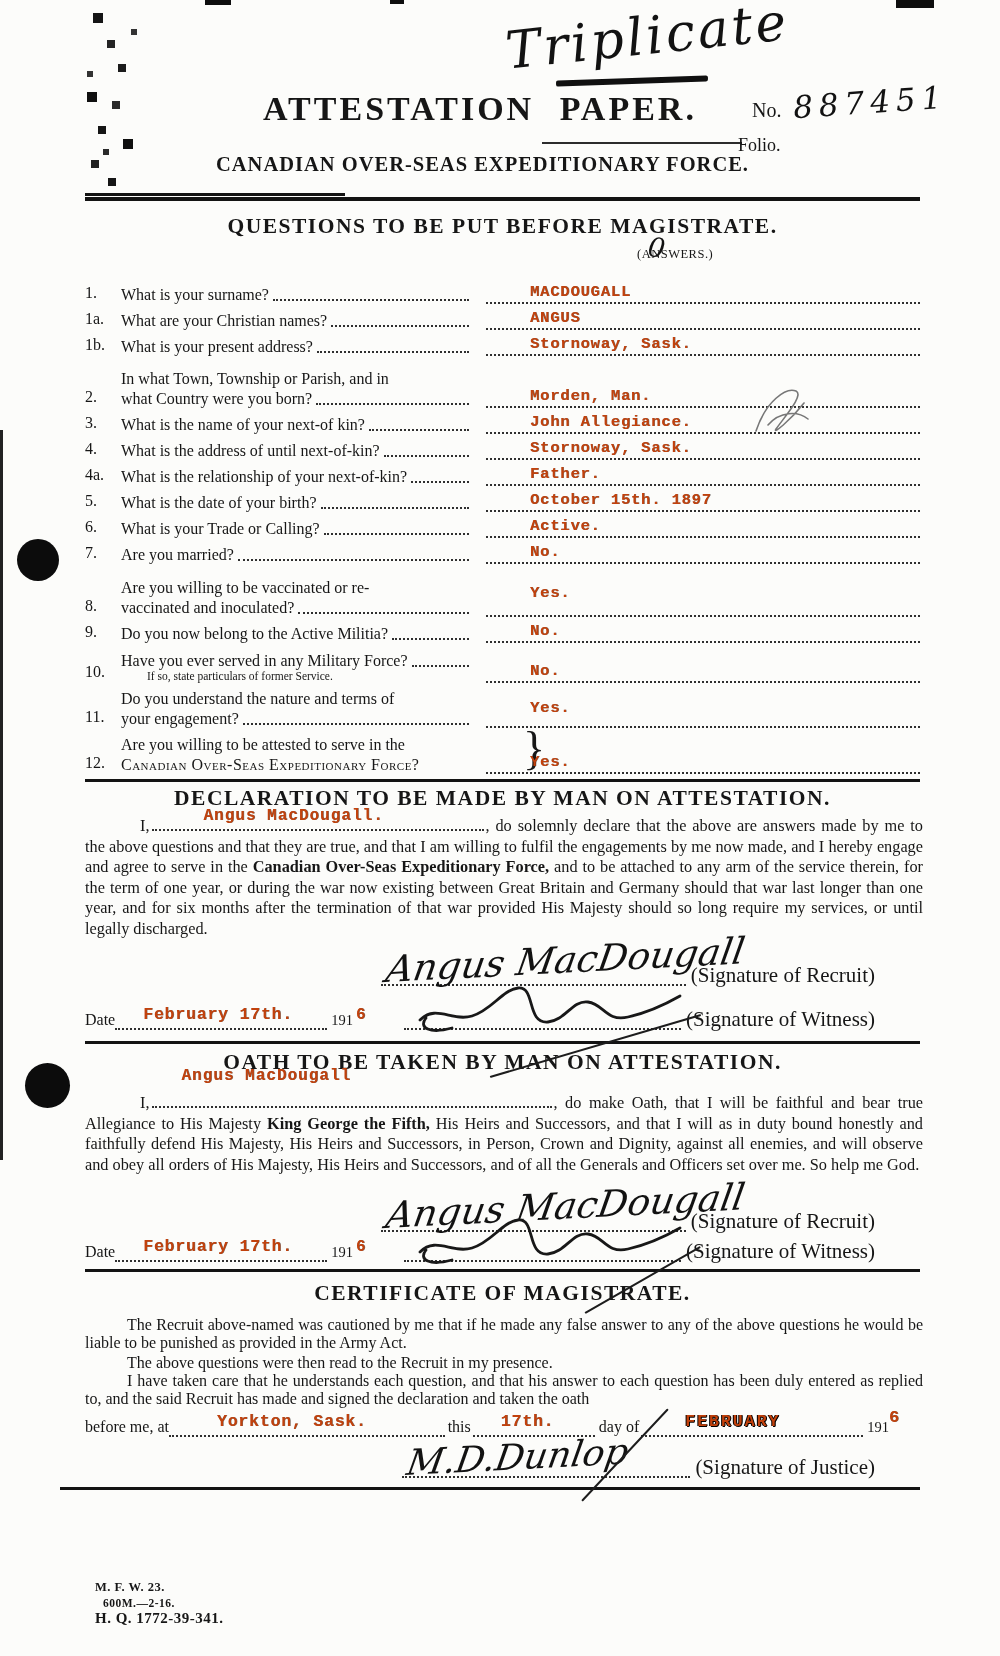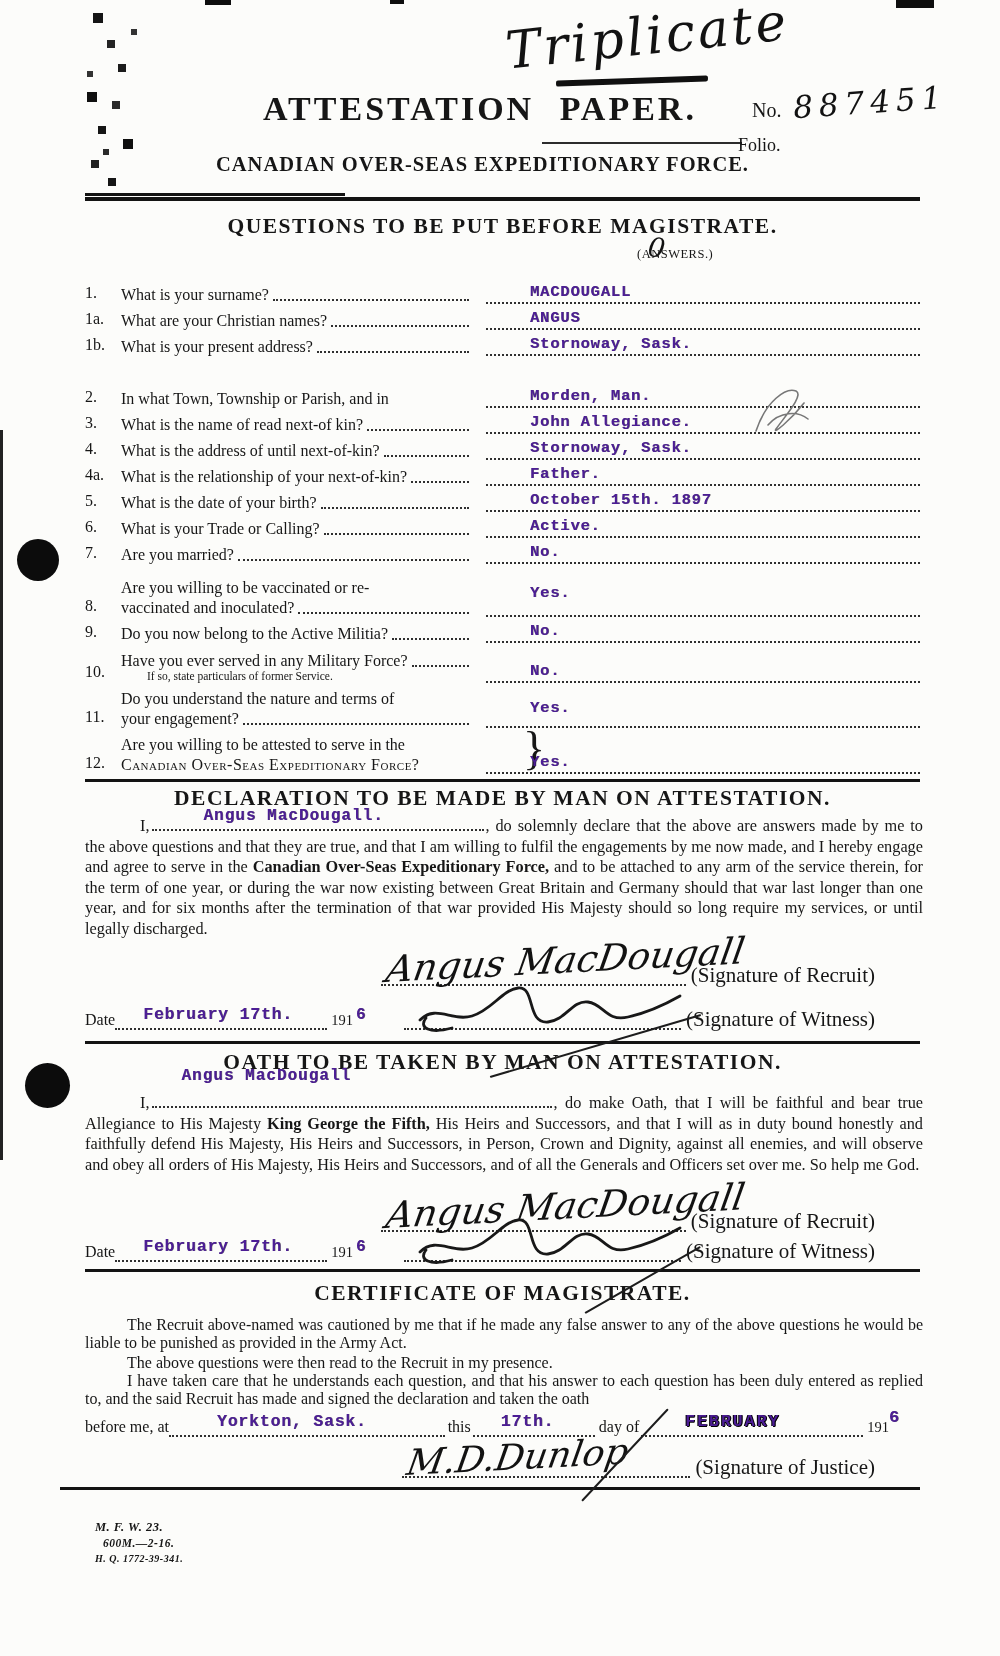--- a/index.html
+++ b/index.html
@@ -1,20 +1,20 @@
 <!DOCTYPE html>
 <html><head>
 <meta charset="utf-8">
 <style>
   html,body{margin:0;padding:0;background:#e8e8e6;}
   .page{position:relative;width:1000px;height:1656px;background:#fcfcfa;overflow:hidden;
         font-family:"Liberation Serif",serif;color:#161616;}
   [data-name]{box-sizing:border-box;}
   .typed{font-family:"Liberation Mono","DejaVu Sans Mono",monospace;font-weight:700;
-         font-size:15.5px;letter-spacing:0.8px;color:#4c1d95;
+         font-size:15.5px;letter-spacing:0.8px;color:#c2410c;
          text-shadow:0.5px 0 0 rgba(0,0,0,0.55);white-space:nowrap;}
   .script{font-family:"DejaVu Serif",serif;font-style:italic;color:#121212;white-space:nowrap;}
 
   
   .triplicate{position:absolute;left:505px;top:6px;font-size:52px;letter-spacing:3px;
               transform:rotate(-6deg);}
   .trip-underline{position:absolute;left:556px;top:78px;width:152px;height:6px;background:#101010;
               transform:rotate(-2deg);border-radius:2px;}
   .doc-title{position:absolute;left:85px;top:90px;width:790px;text-align:center;
              font-size:34px;font-weight:700;letter-spacing:3px;word-spacing:14px;}
@@ -109,24 +109,24 @@
              align-items:flex-end;padding-right:20px;font-size:16px;}
   .blabel{padding-bottom:1px;white-space:nowrap;margin-top:45px;}
   .bblank{border-bottom:2px dotted #2f2f2f;position:relative;height:100%;}
   .bb1{flex:1 1 auto;} .bb2{flex:0 0 122px;} .bb3{flex:0 0 222px;}
   .bblank .typed{position:absolute;bottom:4px;font-size:16.5px;}
   .bb1 .typed{left:48px;} .bb2 .typed{left:28px;} .bb3 .typed{left:44px;margin-top:37px;}
   .typed-heavy{text-shadow:1px 0 0 #000,-1px 0 0 #000,0.6px 0.6px 0 #000;letter-spacing:2px;}
   .b6{padding-bottom:10px;font-size:17px;}
 
   
-  .footer{position:absolute;left:95px;top:1520px;font-size:12.5px;font-weight:700;
-          line-height:15.5px;letter-spacing:0.5px;font-style:italic;}
+  .footer{position:absolute;left:95px;top:1580px;font-size:12.5px;font-weight:700;
+          line-height:15.5px;letter-spacing:0.5px;}
   .footer .f2{font-size:11.5px;padding-left:8px;font-weight:700;}
-  .footer .f3{font-size:10px;font-weight:700;}
+  .footer .f3{font-size:15px;font-weight:700;}
 
   
   .punch{position:absolute;border-radius:50%;background:#0c0c0c;}
   .punch1{left:17px;top:539px;width:42px;height:42px;}
   .punch2{left:25px;top:1063px;width:45px;height:45px;}
   .edge-strip{position:absolute;left:0;top:430px;width:3px;height:730px;background:#222;}
   .speckles{position:absolute;left:0;top:0;width:4px;height:4px;background:transparent;
     box-shadow:96px 16px 0 3px #151515, 109px 42px 0 2px #242424, 120px 66px 0 2px #1b1b1b,
       90px 95px 0 3px #101010, 114px 103px 0 2px #2a2a2a, 100px 128px 0 2px #151515,
       126px 142px 0 3px #0f0f0f, 93px 162px 0 2px #202020, 110px 180px 0 2px #151515,
@@ -215,33 +215,37 @@
           </span>
         </span>
     </div>
 
     <div class="qrow r2" data-name="question-row-2">
       <span class="qnum" data-name="question-number">2.</span>
       <span class="qbody">
         <span class="qline">
             <span data-name="question-text">In what Town, Township or Parish, and in</span>
           </span>
+        <span class="qline">
+            <span data-name="question-text">what Country were you born?</span>
+            <span class="lead" data-name="dotted-leader"></span>
+          </span>
       </span>
       <span class="qans">
           <span class="ansline" data-name="answer-line">
             <span class="typed" data-name="typed-answer">Morden, Man.</span>
           </span>
         </span>
     </div>
 
     <div class="qrow" data-name="question-row-3">
       <span class="qnum" data-name="question-number">3.</span>
       <span class="qbody">
           <span class="qline">
-            <span data-name="question-text">What is the name of read next-of kin?</span>
+            <span data-name="question-text">What is the name of your next-of kin?</span>
             <span class="lead" data-name="dotted-leader"></span>
           </span>
         </span>
       <span class="qans">
           <span class="ansline" data-name="answer-line">
             <span class="typed" data-name="typed-answer">John Allegiance.</span>
           </span>
         </span>
     </div>
 

